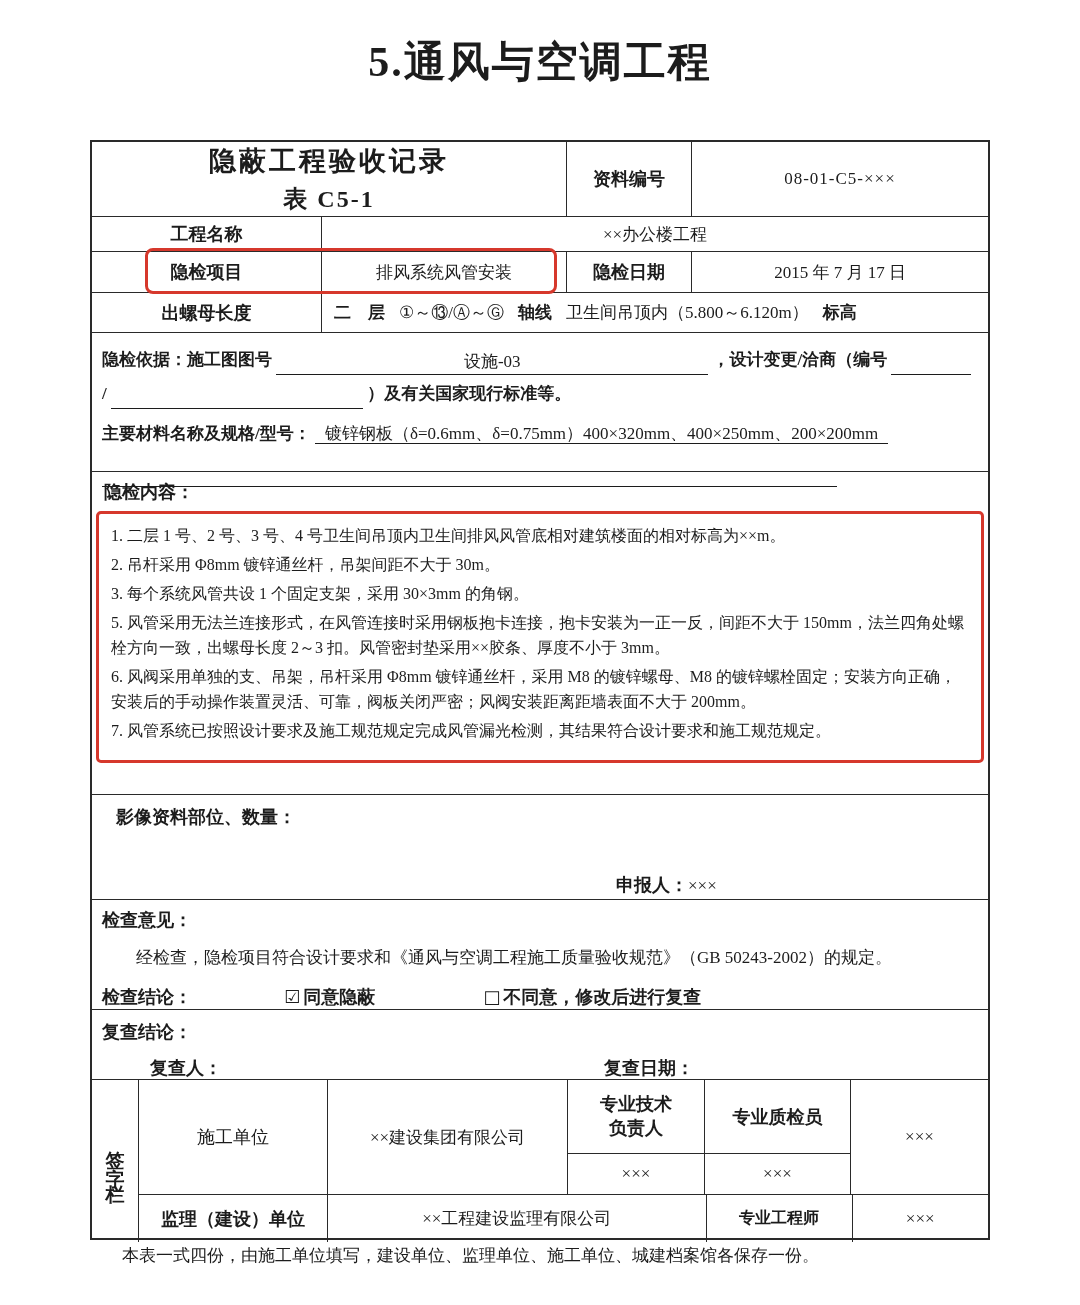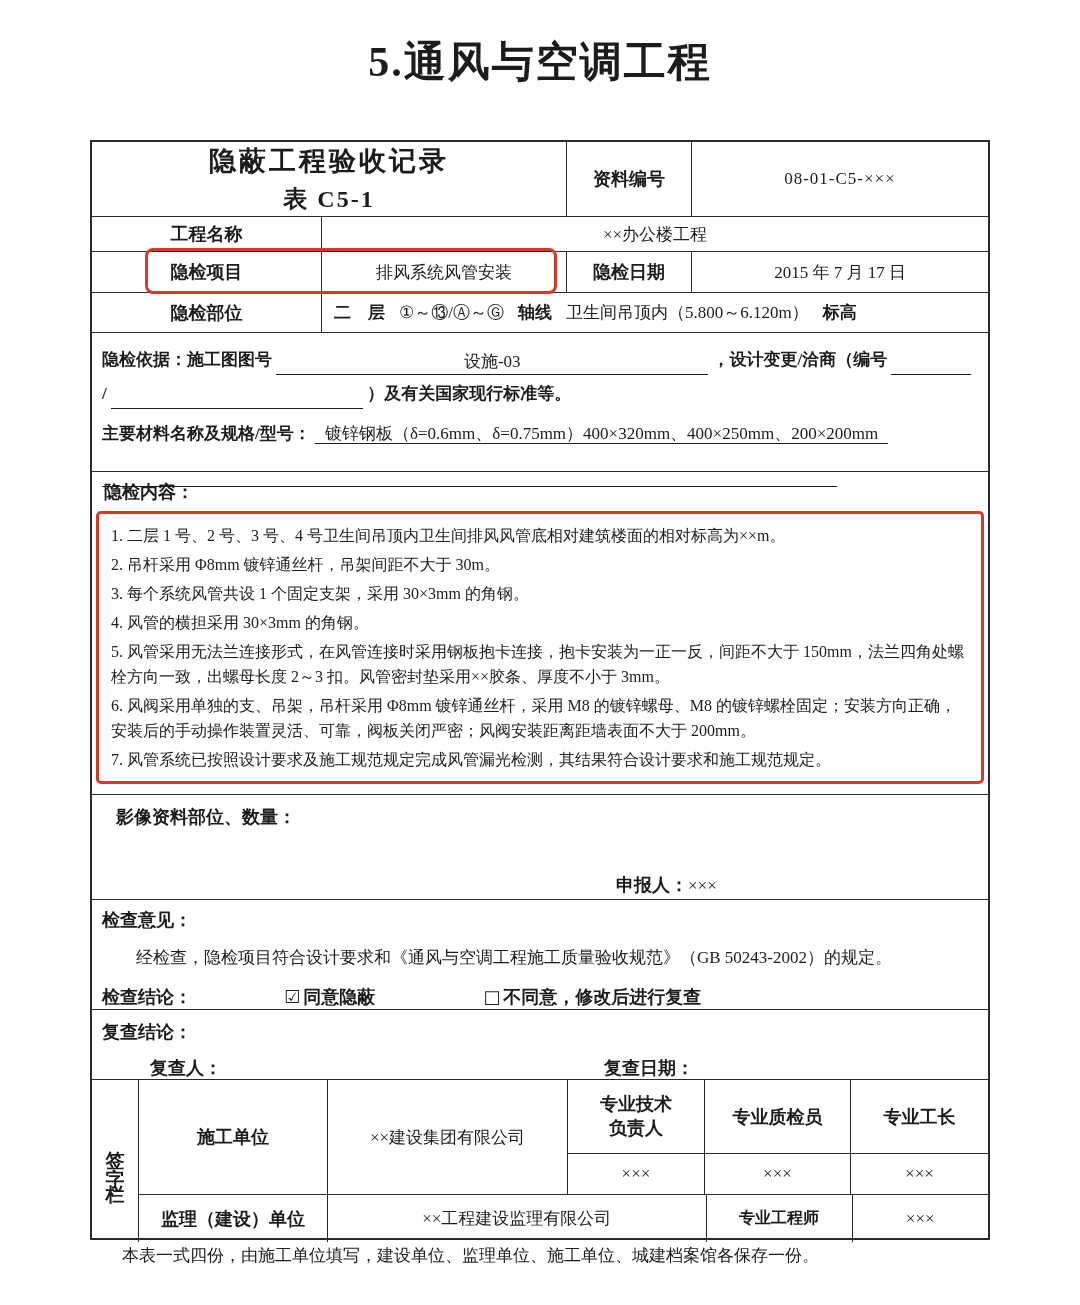--- a/index.html
+++ b/index.html
@@ -86,21 +86,21 @@
   .recheck-line .p2{padding-left:382px;}
   
   .r10{height:162px;}
   .sig-col{flex:0 0 47px;border-right:1.5px solid var(--line);display:flex;align-items:center;justify-content:center;}
   .sig-col .vtxt{writing-mode:vertical-lr;text-orientation:upright;letter-spacing:17px;font-weight:bold;font-size:19px;}
   .sig-main{flex:1;display:flex;flex-direction:column;}
   .sig-upper{display:flex;height:115px;border-bottom:1.5px solid var(--line);}
   .sig-lower{display:flex;flex:1;}
   .sc{border-right:1.5px solid var(--line);display:flex;align-items:center;justify-content:center;text-align:center;}
   .sc:last-child{border-right:none;}
-  .sc-unitlab{flex:0 0 189px;font-weight:bold;font-size:18px;}
+  .sc-unitlab{flex:0 0 189px;font-weight:normal;font-size:18px;}
   .sc-company{flex:0 0 240px;font-size:17px;}
   .sig-rolecol{display:flex;flex-direction:column;border-right:1.5px solid var(--line);}
   .sig-rolecol:last-child{border-right:none;}
   .rc1{flex:0 0 137px;}
   .rc2{flex:0 0 146px;}
   .rc3{flex:1;}
   .rolehead{height:74px;display:flex;align-items:center;justify-content:center;font-weight:bold;font-size:18px;border-bottom:1.5px solid var(--line);text-align:center;}
   .rolehead .wrap4{display:inline-block;width:76px;word-break:break-all;line-height:24px;font-family:Liberation Mono, monospace;}
   .roleval{flex:1;display:flex;align-items:center;justify-content:center;font-size:17px;}
   .sc-low-lab{flex:0 0 189px;font-weight:bold;font-size:18px;}
@@ -140,21 +140,21 @@
   </div>
 
   <div class="t-row r3">
     <div class="cell c-lab">隐检项目</div>
     <div class="cell c-item">排风系统风管安装</div>
     <div class="cell c-datelab">隐检日期</div>
     <div class="cell c-dateval">2015 年 7 月 17 日</div>
   </div>
 
   <div class="t-row r4">
-    <div class="cell c-lab">隐检部位</div>
+    <div class="cell c-lab">出螺母长度</div>
     <div class="cell c-val">
       <span class="bold">二　层</span>
       <span>①～⑬/Ⓐ～Ⓖ</span>
       <span class="bold">轴线</span>
       <span>卫生间吊顶内（5.800～6.120m）</span>
       <span class="bold">标高</span>
     </div>
   </div>
 
   <div class="t-row r5">
@@ -177,21 +177,20 @@
       <span class="u u-empty"></span>
     </div>
   </div>
 
   <div class="t-row r6">
     <div class="lab">隐检内容：</div>
     <div class="redbox2">
       <p>1. 二层 1 号、2 号、3 号、4 号卫生间吊顶内卫生间排风风管底相对建筑楼面的相对标高为××m。</p>
       <p>2. 吊杆采用 Φ8mm 镀锌通丝杆，吊架间距不大于 30m。</p>
       <p>3. 每个系统风管共设 1 个固定支架，采用 30×3mm 的角钢。</p>
-      <p>4. 风管的横担采用 30×3mm 的角钢。</p>
       <p>5. 风管采用无法兰连接形式，在风管连接时采用钢板抱卡连接，抱卡安装为一正一反，间距不大于 150mm，法兰四角处螺栓方向一致，出螺母长度 2～3 扣。风管密封垫采用××胶条、厚度不小于 3mm。</p>
       <p>6. 风阀采用单独的支、吊架，吊杆采用 Φ8mm 镀锌通丝杆，采用 M8 的镀锌螺母、M8 的镀锌螺栓固定；安装方向正确，安装后的手动操作装置灵活、可靠，阀板关闭严密；风阀安装距离距墙表面不大于 200mm。</p>
       <p>7. 风管系统已按照设计要求及施工规范规定完成风管漏光检测，其结果符合设计要求和施工规范规定。</p>
     </div>
   </div>
 
   <div class="t-row r7">
     <div class="bold" style="font-size:18px;">影像资料部位、数量：</div>
     <div class="applicant">
       <span>申报人：</span><span class="val">×××</span>
@@ -228,21 +227,20 @@
           <div class="rolehead">
               <span class="wrap4">专业技术负责人</span>
             </div>
           <div class="roleval">×××</div>
         </div>
         <div class="sig-rolecol rc2">
           <div class="rolehead">专业质检员</div>
           <div class="roleval">×××</div>
         </div>
         <div class="sig-rolecol rc3">
-          <div class="rolehead">专业工长</div>
           <div class="roleval">×××</div>
         </div>
       </div>
       <div class="sig-lower">
         <div class="sc sc-low-lab">监理（建设）单位</div>
         <div class="sc sc-low-company">××工程建设监理有限公司</div>
         <div class="sc sc-low-role">专业工程师</div>
         <div class="sc sc-low-val">×××</div>
       </div>
     </div>

